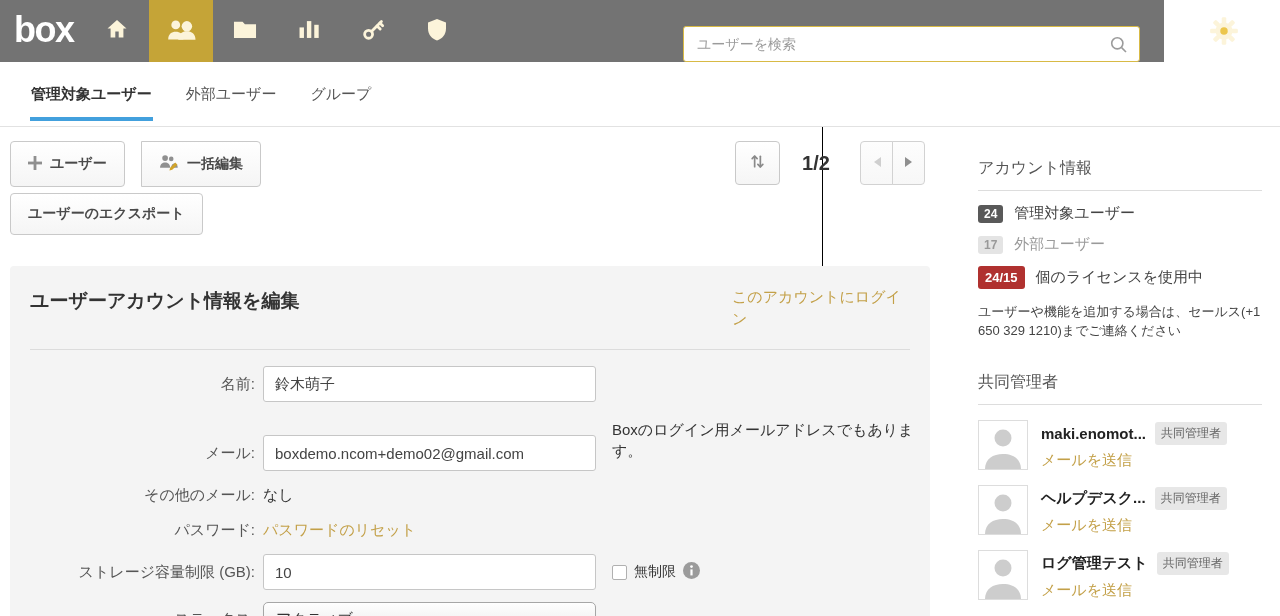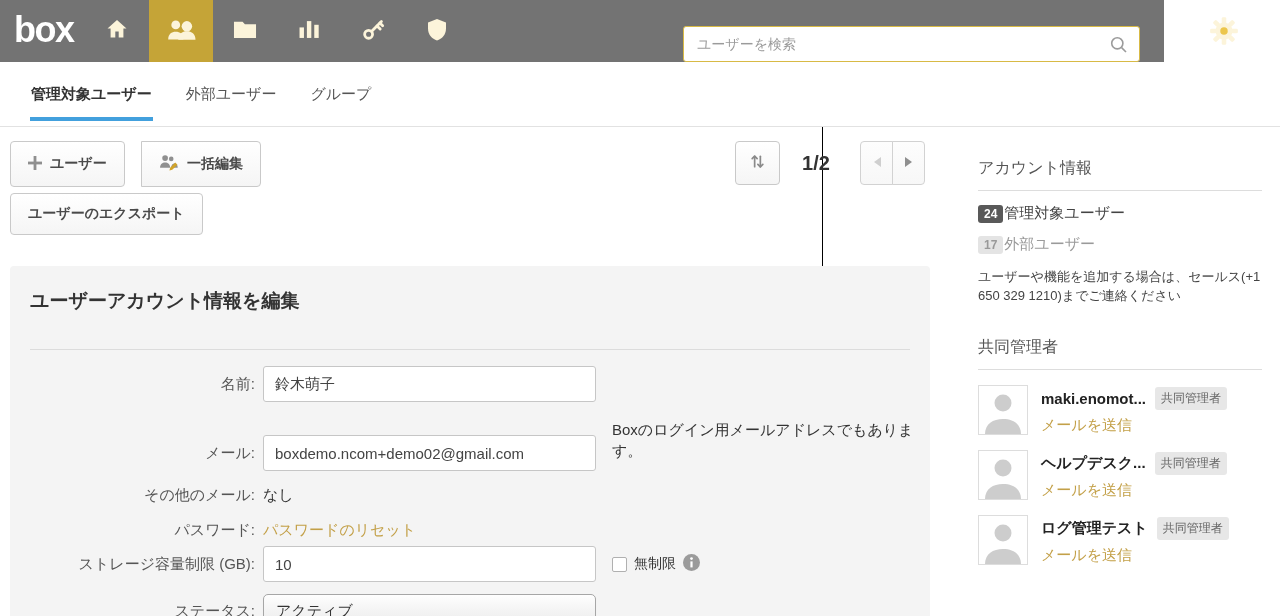--- a/index.html
+++ b/index.html
@@ -53,28 +53,28 @@
   .frow .lbl { width:225px; text-align:right; font-size:15px; color:#555; flex:none; }
   .frow .ctl { margin-left:8px; display:flex; align-items:center; }
   .tinput { width:333px; height:36px; border:1px solid #c6c6c6; border-radius:3px; background:#fff; padding:0 11px; font-size:15px; color:#444; font-family:inherit; outline:none; }
   .email-note { width:302px; margin-left:16px; font-size:15px; line-height:21px; color:#333; position:relative; top:-13px; }
   .plain-val { font-size:15px; color:#333; margin-left:8px; }
   .gold-link { font-size:15px; color:#c3a048; margin-left:8px; cursor:pointer; }
   .chk-group { display:flex; align-items:center; margin-left:16px; gap:7px; }
   .chk { width:15px; height:15px; background:#fff; border:1px solid #b0b0b0; border-radius:2px; cursor:pointer; }
   .chk-lbl { font-size:14px; color:#333; }
   .selectbox { width:333px; height:34px; display:flex; align-items:center; justify-content:space-between; background:linear-gradient(#fefefe,#e9e9e9); border:1px solid #a6a6a6; border-radius:5px; padding:0 12px; font-size:15px; color:#333; cursor:pointer; box-shadow:0 1px 1px rgba(0,0,0,.06); }
-  .mb30{margin-bottom:30px}.mb12{margin-bottom:12px}.mb16{margin-bottom:16px}.mb14{margin-bottom:6px}
+  .mb30{margin-bottom:30px}.mb12{margin-bottom:12px}.mb16{margin-bottom:16px}.mb14{margin-bottom:14px}
 
   
   .sidebar { position:absolute; left:949px; top:0; width:331px; height:489px; padding:31px 16px 0 29px; }
   .sb-title { font-size:16px; color:#555; }
   .sb-divider { border-bottom:1px solid #ddd; margin-top:11px; width:284px; }
   .stats { margin-top:13px; display:flex; flex-direction:column; gap:12px; }
-  .stat-row { display:flex; align-items:center; gap:1px; }
+  .stat-row { display:flex; align-items:center; gap:11px; }
   .badge { font-weight:bold; font-size:12px; border-radius:3px; padding:2px 6px; min-width:13px; text-align:center; }
   .badge.dark { background:#595959; color:#fff; }
   .badge.light { background:#e4e4e4; color:#999; }
   .badge.red { background:#b0312f; color:#fff; font-size:13px; padding:4px 7px; }
   .stat-lbl { font-size:15px; color:#444; }
   .stat-lbl.muted { color:#9a9a9a; }
   .sb-note { margin-top:13px; width:296px; font-size:13px; line-height:19px; color:#444; }
   .coadmin-title { margin-top:32px; }
   .admins { margin-top:15px; display:flex; flex-direction:column; gap:15px; }
   .admin-row { display:flex; }
@@ -259,20 +259,21 @@
             <svg width="10" height="12" viewBox="0 0 10 12">
                 <path d="M1 1 L8 6 L1 11 Z" fill="#8f8f8f"></path>
               </svg>
           </span>
         </div>
       </div>
 
       <div class="panel">
         <div class="panel-head">
           <div class="panel-title">ユーザーアカウント情報を編集</div>
+          <div class="login-link">このアカウントにログイン</div>
         </div>
         <div class="panel-divider"></div>
 
         <div class="form">
 
           <div class="frow mb30">
             <div class="lbl">名前:</div>
             <div class="ctl">
                 <input class="tinput" type="text" value="鈴木萌子" style="">
               </div>
@@ -334,20 +335,24 @@
 
       <div class="stats">
         <div class="stat-row">
           <span class="badge dark">24</span>
           <span class="stat-lbl">管理対象ユーザー</span>
         </div>
         <div class="stat-row">
           <span class="badge light">17</span>
           <span class="stat-lbl muted">外部ユーザー</span>
         </div>
+        <div class="stat-row">
+          <span class="badge red">24/15</span>
+          <span class="stat-lbl">個のライセンスを使用中</span>
+        </div>
       </div>
 
       <div class="sb-note">ユーザーや機能を追加する場合は、セールス(+1 650 329 1210)までご連絡ください</div>
 
       <div class="sb-title coadmin-title">共同管理者</div>
       <div class="sb-divider"></div>
 
       <div class="admins">
 
         <div class="admin-row">

